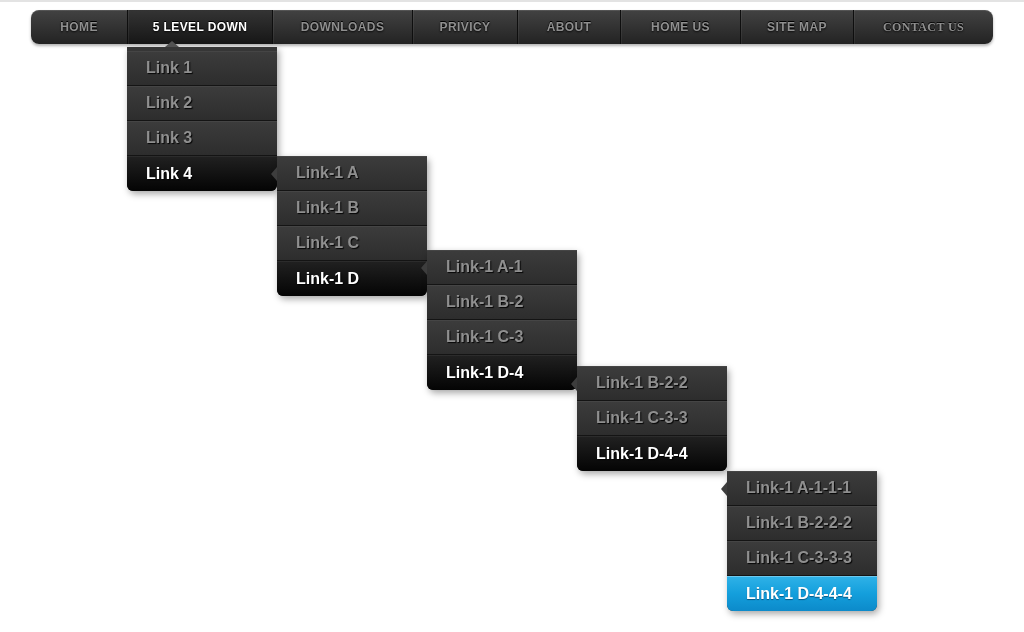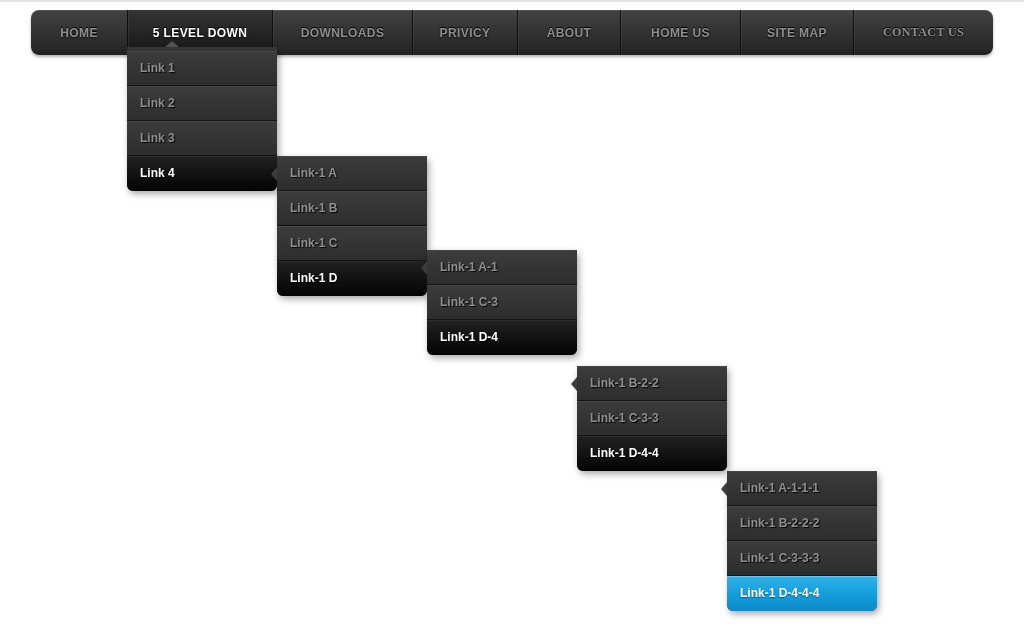--- a/index.html
+++ b/index.html
@@ -12,21 +12,21 @@
     font-family: "Liberation Sans", sans-serif;
   }
   .top-strip {
     position: absolute; top: 0; left: 0; width: 1024px; height: 2px;
     background: #e3e3e3;
   }
 
   
   .navbar {
     position: absolute; left: 31px; top: 10px;
-    width: 962px; height: 45px;
+    width: 962px; height: 34px;
     display: flex;
     border-radius: 8px;
     background: linear-gradient(#424242, #232323);
     box-shadow: 0 2px 3px rgba(0,0,0,0.30), inset 0 1px 0 rgba(255,255,255,0.10);
   }
   .nav-item {
     display: flex; align-items: center; justify-content: center;
     height: 100%;
     box-sizing: border-box;
     font-size: 12px; font-weight: bold; letter-spacing: 0.4px;
@@ -54,22 +54,22 @@
     position: absolute;
     width: 150px;
     background: #363636;
     box-shadow: 2px 3px 7px rgba(0,0,0,0.35);
   }
   .menu-item {
     position: relative;
     height: 35px;
     line-height: 34px;
     box-sizing: border-box;
-    padding-left: 13px;
-    font-size: 12px; font-weight: bold;
+    padding-left: 19px;
+    font-size: 16px; font-weight: bold;
     color: #8f8f8f;
     text-shadow: 1px 1px 1px rgba(0,0,0,0.9);
     background: linear-gradient(#3c3c3c, #2d2d2d);
     box-shadow: inset 0 1px 0 rgba(255,255,255,0.05);
     border-bottom: 1px solid #141414;
     cursor: pointer;
     white-space: nowrap;
   }
   .menu-item:last-child {
     border-bottom: none;
@@ -139,20 +139,21 @@
     <div class="caret-left"></div>
     <div class="menu-item">Link-1 A</div>
     <div class="menu-item">Link-1 B</div>
     <div class="menu-item">Link-1 C</div>
     <div class="menu-item open">Link-1 D</div>
   </div>
 
   <div class="menu sub" id="menu3">
     <div class="caret-left"></div>
     <div class="menu-item">Link-1 A-1</div>
+    <div class="menu-item">Link-1 B-2</div>
     <div class="menu-item">Link-1 C-3</div>
     <div class="menu-item open">Link-1 D-4</div>
   </div>
 
   <div class="menu sub" id="menu4">
     <div class="caret-left"></div>
     <div class="menu-item">Link-1 B-2-2</div>
     <div class="menu-item">Link-1 C-3-3</div>
     <div class="menu-item open">Link-1 D-4-4</div>
   </div>

